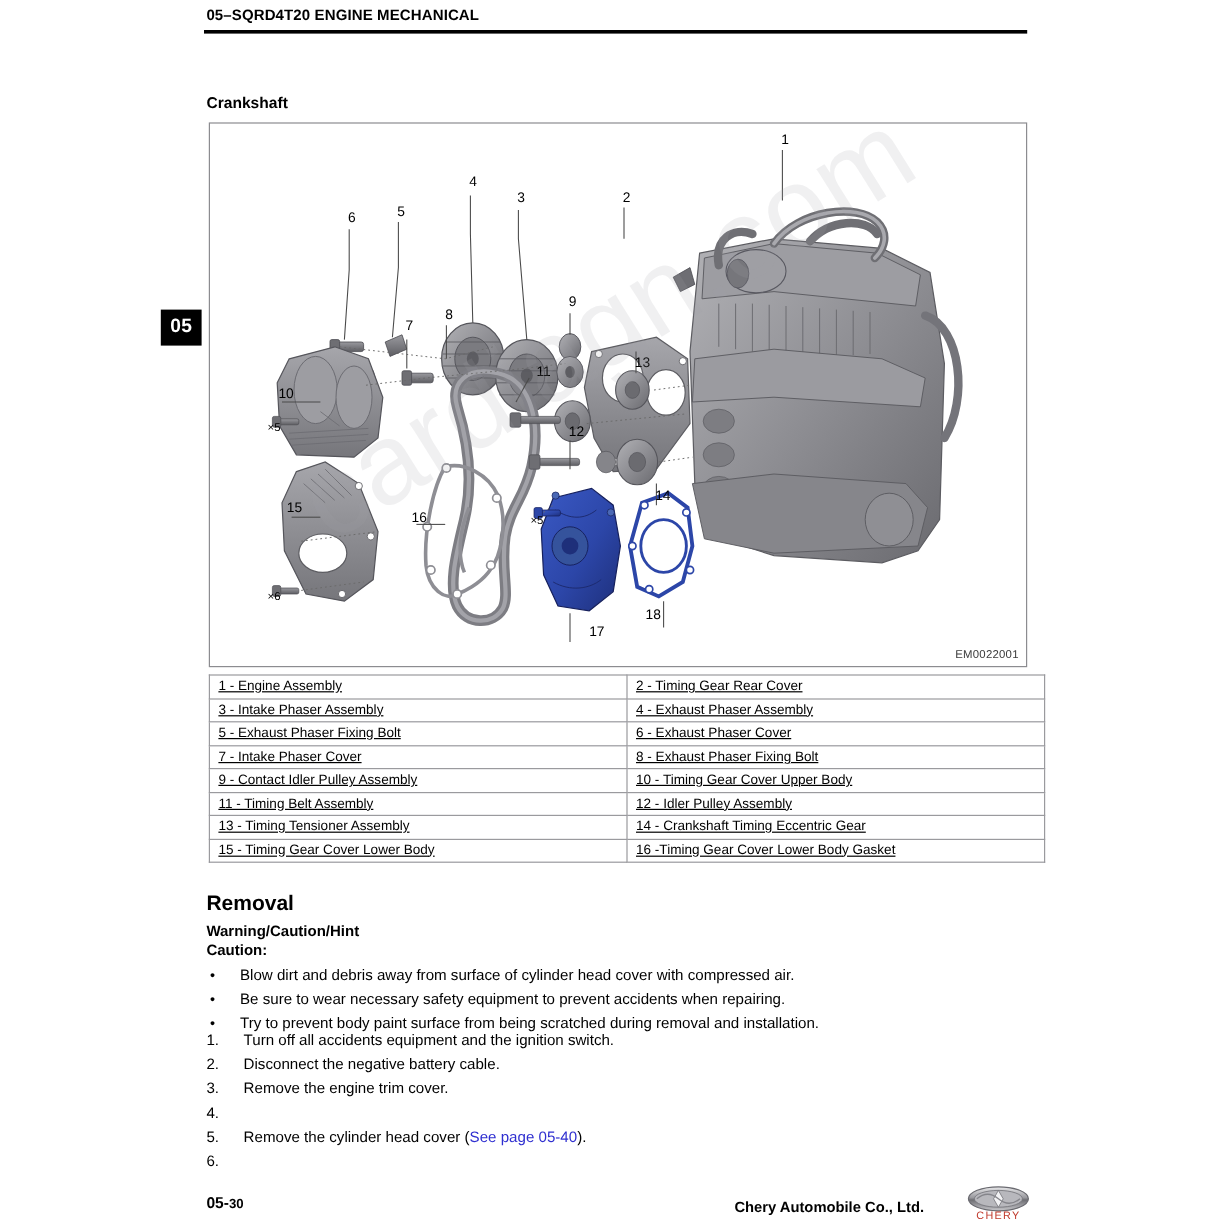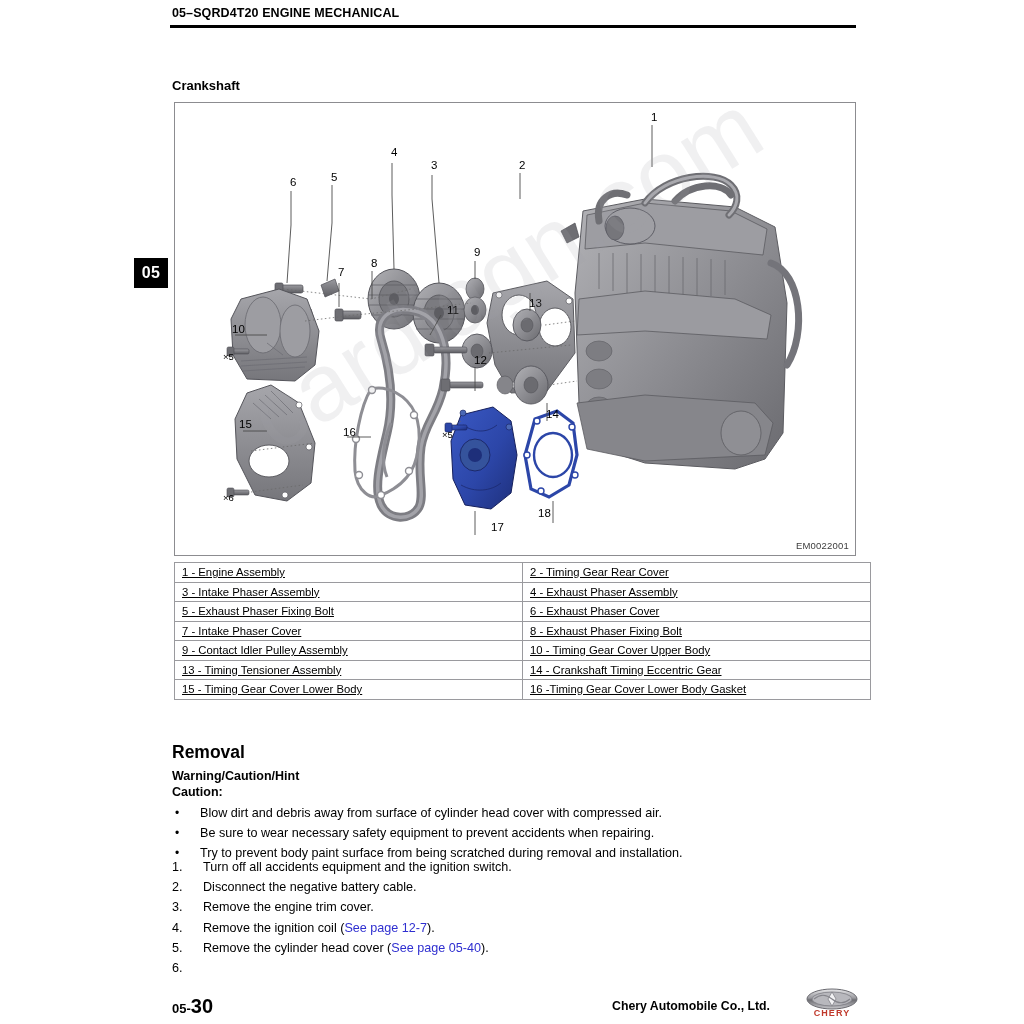--- a/index.html
+++ b/index.html
@@ -204,21 +204,21 @@
   .lnk { color: #2f2fd0; }
 
   
   .footer-page {
     position: absolute;
     left: 172px;
     top: 995px;
     font-size: 13px;
     font-weight: bold;
   }
-  .footer-page .big { font-size: 20px; }
+  .footer-page .big { font-size: 11px; }
   .footer-co {
     position: absolute;
     left: 612px;
     top: 999px;
     font-size: 12.3px;
     font-weight: bold;
   }
   .logo {
     position: absolute;
     left: 806px;
@@ -226,21 +226,21 @@
     width: 52px;
     height: 32px;
   }
   .logo-word {
     position: absolute;
     left: 0;
     top: 20px;
     width: 52px;
     text-align: center;
     font-size: 9px;
-    font-weight: bold;
+    font-weight: normal;
     color: #c0392b;
     letter-spacing: 1.1px;
   }
 </style>
 </head>
 <body>
 
 <div class="page">
 
   <div class="watermark">cardiagn.com</div>
@@ -545,20 +545,24 @@
         </tr>
         <tr>
           <td class="col-a">7 - Intake Phaser Cover</td>
           <td class="col-b">8 - Exhaust Phaser Fixing Bolt</td>
         </tr>
         <tr>
           <td class="col-a">9 - Contact Idler Pulley Assembly</td>
           <td class="col-b">10 - Timing Gear Cover Upper Body</td>
         </tr>
         <tr>
+          <td class="col-a">11 - Timing Belt Assembly</td>
+          <td class="col-b">12 - Idler Pulley Assembly</td>
+        </tr>
+        <tr>
           <td class="col-a">13 - Timing Tensioner Assembly</td>
           <td class="col-b">14 - Crankshaft Timing Eccentric Gear</td>
         </tr>
         <tr>
           <td class="col-a">15 - Timing Gear Cover Lower Body</td>
           <td class="col-b">16 -Timing Gear Cover Lower Body Gasket</td>
         </tr>
       </tbody>
   </table>
 
@@ -588,21 +592,20 @@
       <div class="step-row">
         <span class="step-num">2.</span>
         <span class="step-txt">Disconnect the negative battery cable.</span>
       </div>
       <div class="step-row">
         <span class="step-num">3.</span>
         <span class="step-txt">Remove the engine trim cover.</span>
       </div>
       <div class="step-row">
         <span class="step-num">4.</span>
-        <span class="step-txt">Remove the ignition coil (<span class="lnk">See page 12-7</span>).</span>
       </div>
       <div class="step-row">
         <span class="step-num">5.</span>
         <span class="step-txt">Remove the cylinder head cover (<span class="lnk">See page 05-40</span>).</span>
       </div>
       <div class="step-row">
         <span class="step-num">6.</span>
       </div>
     </div>
 

